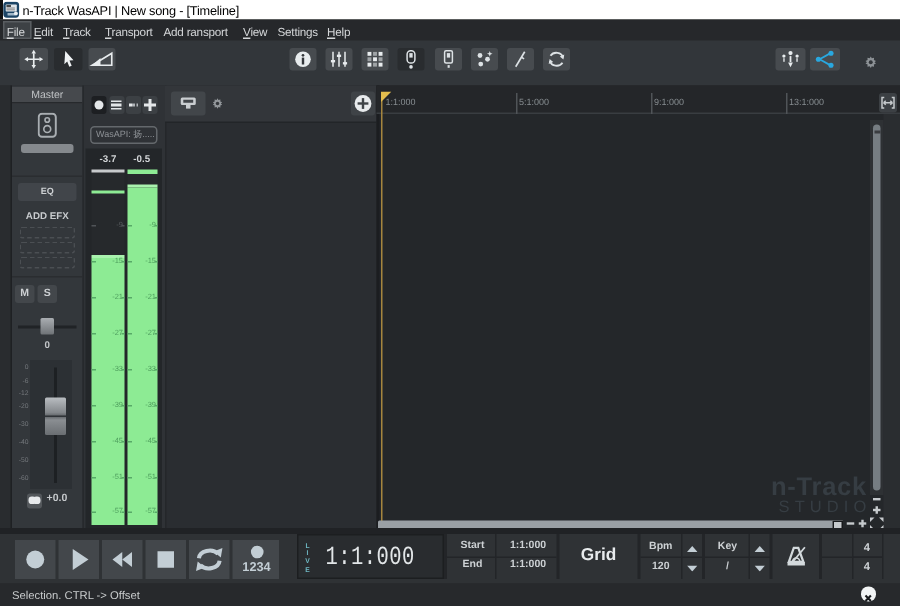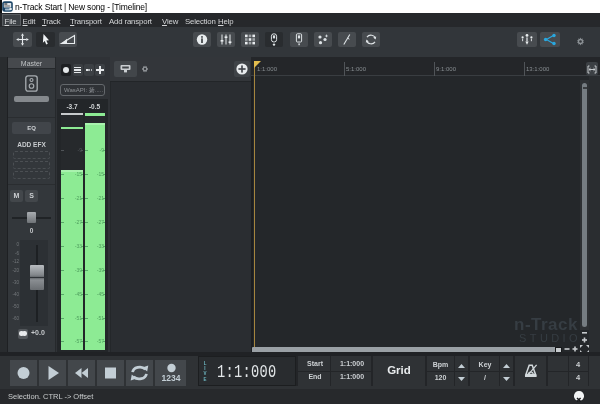--- a/index.html
+++ b/index.html
@@ -25,39 +25,39 @@
 #timeline { left:251px; top:57px; width:349px; height:295px; background:#24272a; border-left:2px solid #1b1d20; }
 
 #transport { left:0; top:352px; width:600px; height:37px; background:#2f3235; border-top:4px solid #202225; }
 .trbtn { position:absolute; top:360px; width:27px; height:26px; background:#43474b; }
 #statusbar { left:0; top:389px; width:600px; height:15px; background:#27292c; }
 .sep { position:absolute; background:#232528; }
 .seph { position:absolute; background:#232528; }
 </style></head>
 <body>
 <div class="abs" id="titlebar"></div>
-<div class="abs" id="titletxt">n-Track Start | New song - [Timeline]</div>
+<div class="abs" id="titletxt">n-Track WasAPI | New song - [Timeline]</div>
 <svg class="abs" style="left:2px;top:1px" width="11" height="11" viewBox="0 0 11 11">
     <rect x="0.2" y="0.2" width="10.6" height="10.6" rx="2.4" fill="#1c4566"></rect>
     <rect x="1.8" y="2" width="7.4" height="4.6" rx="0.5" fill="#dfe5ea"></rect>
     <rect x="2.3" y="2.4" width="3" height="1.2" fill="#333"></rect>
     <rect x="2.3" y="4" width="5.6" height="0.7" fill="#888"></rect>
     <rect x="2.3" y="5.2" width="5.6" height="0.7" fill="#888"></rect>
     <rect x="3" y="7.6" width="5" height="1.8" rx="0.4" fill="#9fb7c9"></rect>
     <circle cx="8.6" cy="8" r="1.3" fill="#e8eef2"></circle>
   </svg>
 <div class="abs" id="menubar"></div>
 <div class="abs" id="filebox"></div>
 <div class="mi" style="left:4.5px"><u>F</u>ile</div>
 <div class="mi" style="left:22.5px"><u>E</u>dit</div>
 <div class="mi" style="left:42px"><u>T</u>rack</div>
 <div class="mi" style="left:70px"><u>T</u>ransport</div>
 <div class="mi" style="left:109px">Add ransport</div>
 <div class="mi" style="left:162px"><u>V</u>iew</div>
-<div class="mi" style="left:185px">Selection</div>
+<div class="mi" style="left:185px">Settings</div>
 <div class="mi" style="left:218px"><u>H</u>elp</div>
 <div class="abs" id="toolbar"></div>
 
 <div class="tbtn" style="left:13px;top:32px;width:19px"><svg width="19" height="15" viewBox="0 0 19 15">
       <g stroke="#e8ecee" stroke-width="1.1" fill="#e8ecee">
         <line x1="9.5" y1="3.5" x2="9.5" y2="11.5"></line>
         <line x1="5.5" y1="7.5" x2="13.5" y2="7.5"></line>
         <path d="M9.5 1.2 L11 3.7 L8 3.7 Z" stroke="none"></path>
         <path d="M9.5 13.8 L11 11.3 L8 11.3 Z" stroke="none"></path>
         <path d="M3.2 7.5 L5.7 6 L5.7 9 Z" stroke="none"></path>

